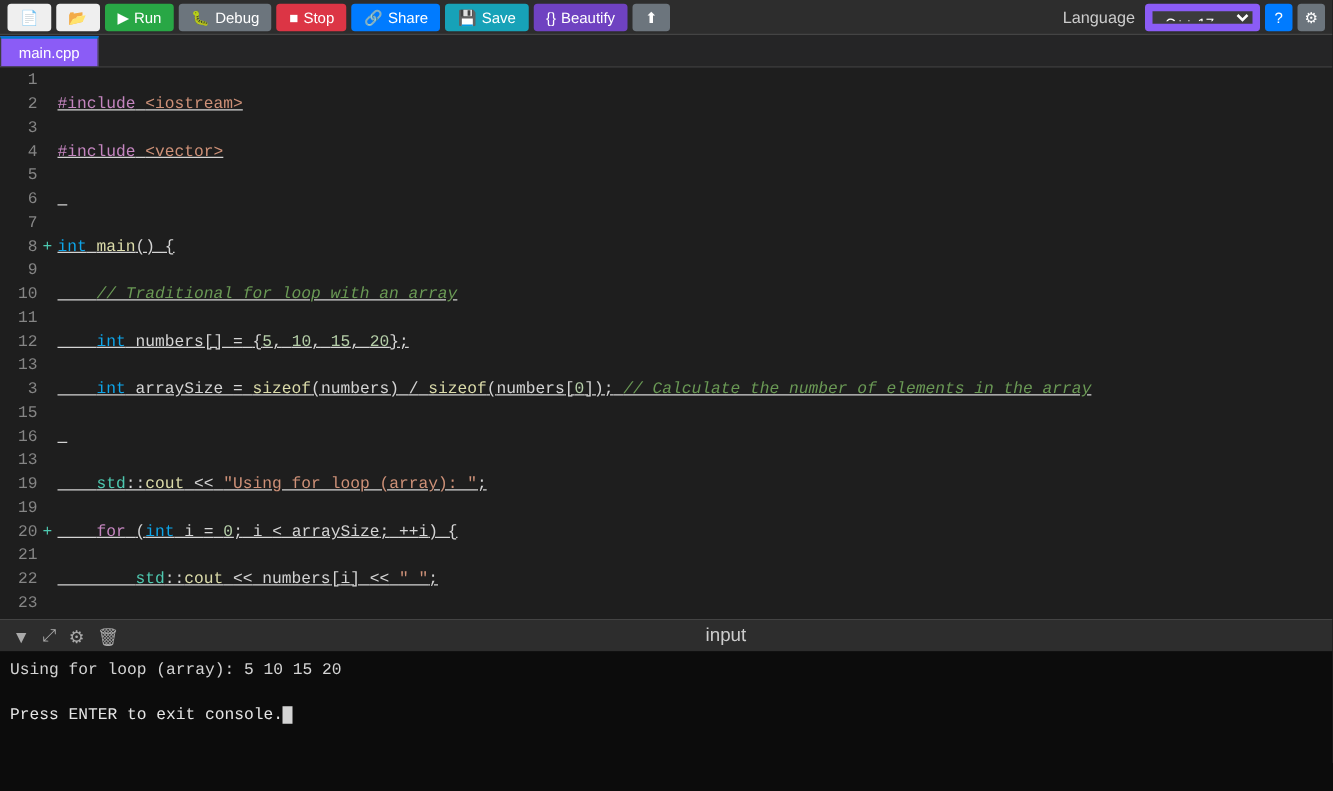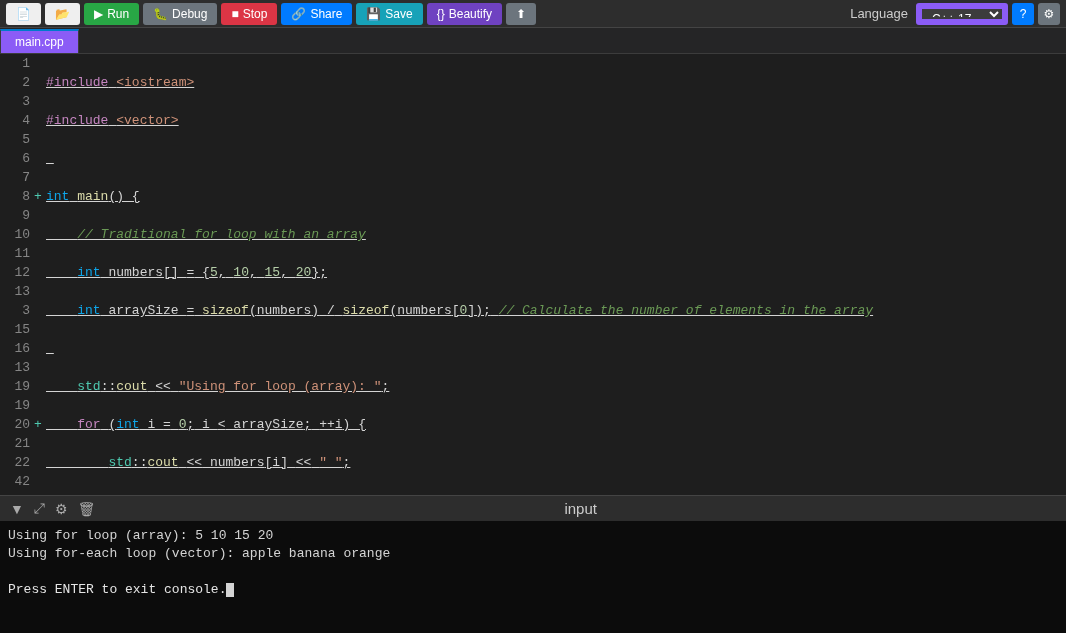--- a/index.html
+++ b/index.html
@@ -265,21 +265,21 @@
     <div class="line-num">13</div>
     <div class="line-num">3</div>
     <div class="line-num">15</div>
     <div class="line-num">16</div>
     <div class="line-num">13</div>
     <div class="line-num">19</div>
     <div class="line-num">19</div>
     <div class="line-num">20</div>
     <div class="line-num">21</div>
     <div class="line-num">22</div>
-    <div class="line-num">42</div>
+    <div class="line-num">23</div>
 
   </div>
   <div class="code-content">
 <span class="code-line"><span class="inc">#include</span> <span class="header">&lt;iostream&gt;</span></span>
 <span class="code-line"><span class="inc">#include</span> <span class="header">&lt;vector&gt;</span></span>
 <span class="code-line"> </span>
 <span class="code-line has-plus"><span class="kw">int</span> <span class="fn">main</span><span class="punct">() {</span></span>
 <span class="code-line">    <span class="comment">// Traditional for loop with an array</span></span>
 <span class="code-line">    <span class="kw">int</span> numbers[] <span class="op">=</span> <span class="punct">{</span><span class="num">5</span><span class="punct">,</span> <span class="num">10</span><span class="punct">,</span> <span class="num">15</span><span class="punct">,</span> <span class="num">20</span><span class="punct">};</span></span>
 <span class="code-line">    <span class="kw">int</span> arraySize <span class="op">=</span> <span class="fn">sizeof</span><span class="punct">(</span>numbers<span class="punct">)</span> <span class="op">/</span> <span class="fn">sizeof</span><span class="punct">(</span>numbers<span class="punct">[</span><span class="num">0</span><span class="punct">]);</span> <span class="comment">// Calculate the number of elements in the array</span></span>
@@ -308,16 +308,15 @@
 <div id="console-header">
   <button class="console-ctrl-btn" title="Toggle">▼</button>
   <button class="console-ctrl-btn" title="Expand">⤢</button>
   <button class="console-ctrl-btn" title="Settings">⚙</button>
   <button class="console-ctrl-btn" title="Clear">🗑</button>
   <span class="console-label">input</span>
 </div>
 
 <div id="console-output">
   <div class="console-normal">Using for loop (array): 5 10 15 20</div>
-  <div class="console-normal">Using for-each loop (vector): apple banana orange</div>
   <div class="console-normal">&nbsp;</div>
   <div class="console-press"><span>Press ENTER to exit console.</span><span class="console-cursor"></span></div>
 </div>
 
 </body></html>

